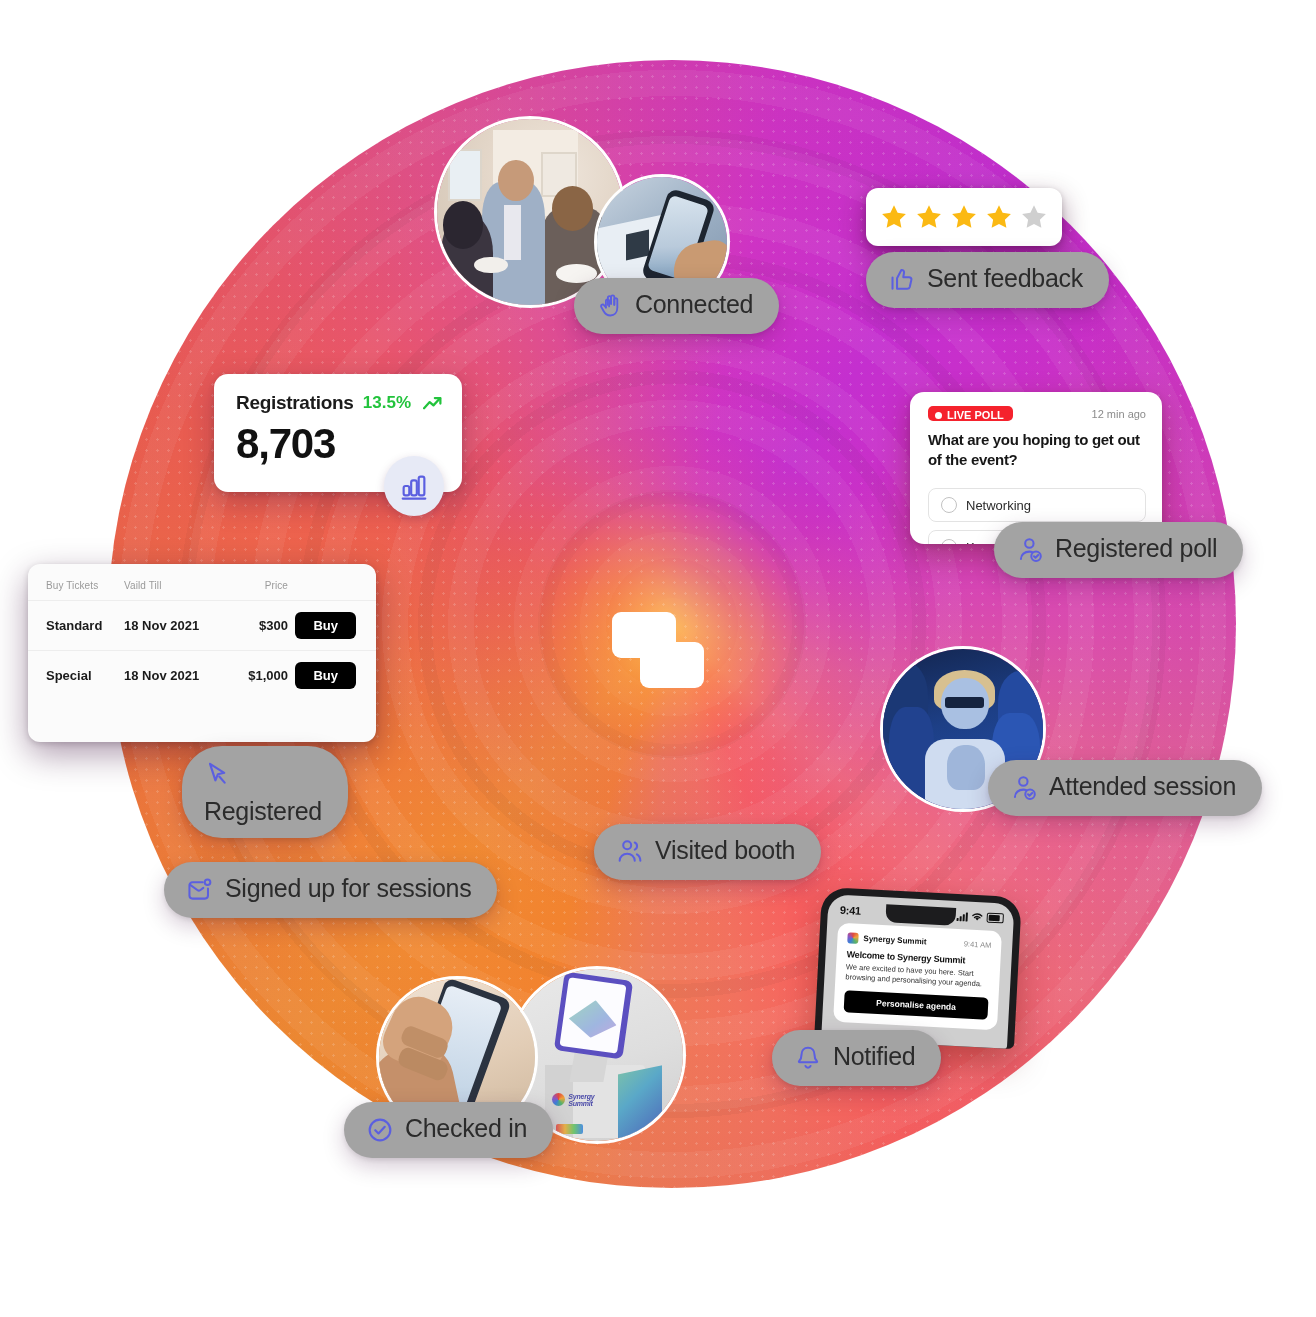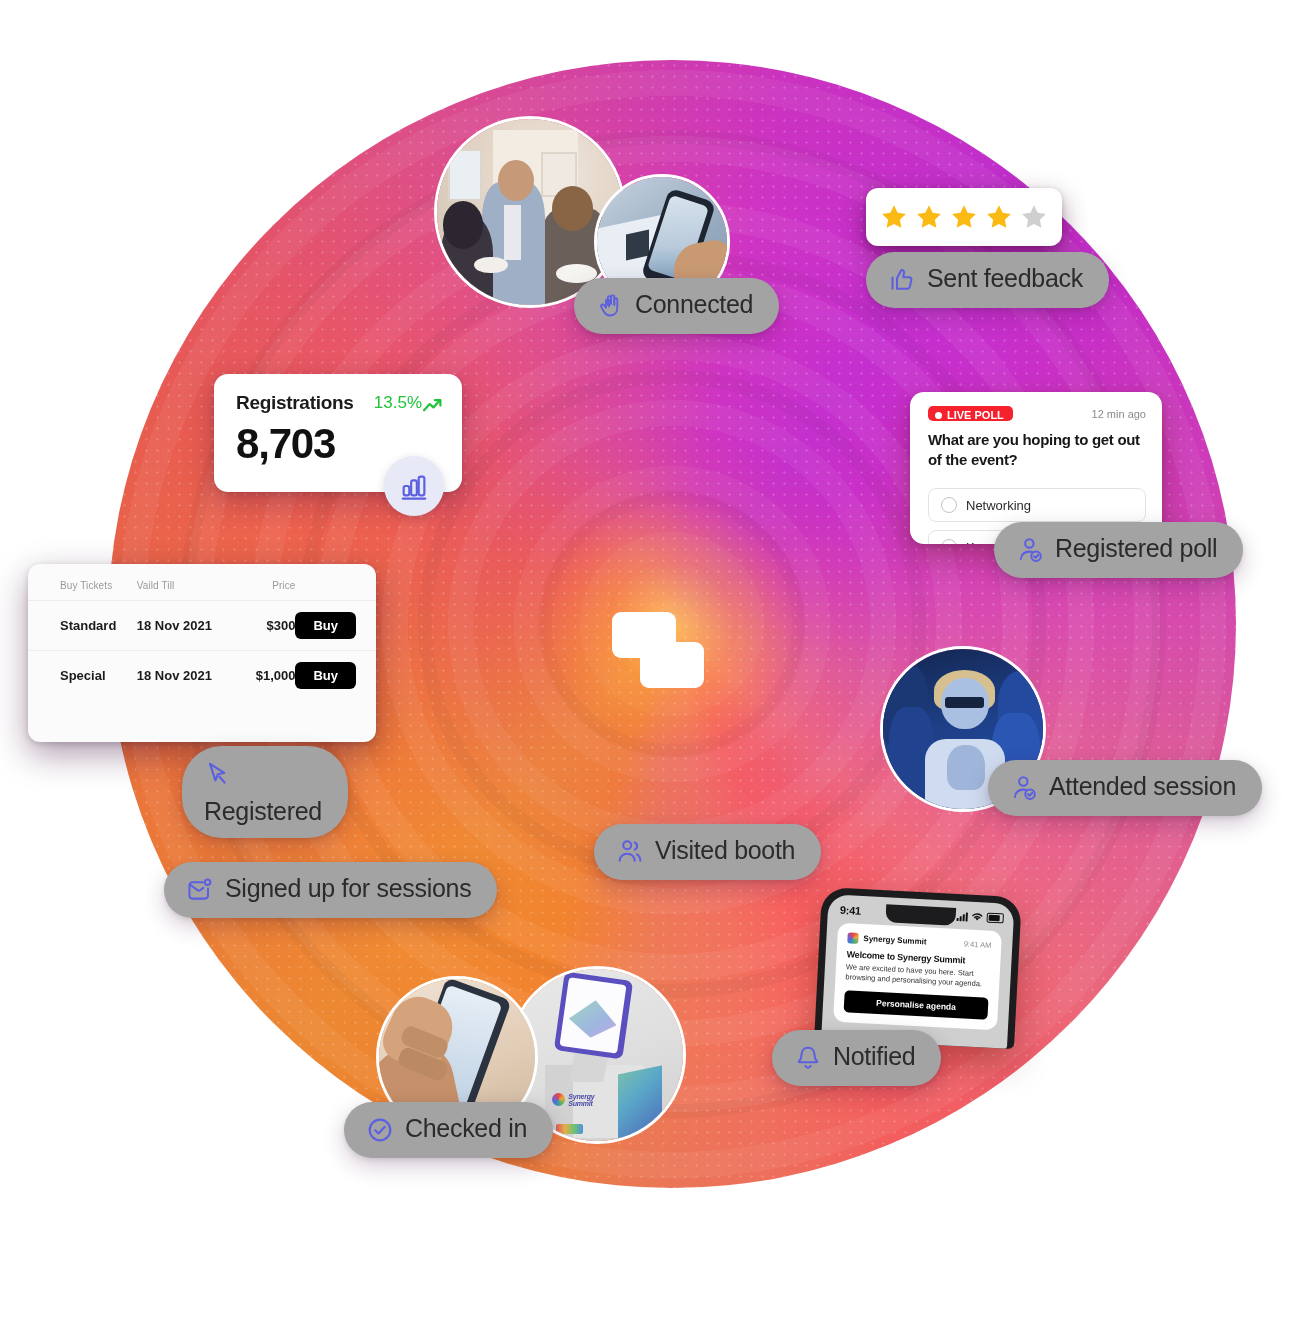--- a/index.html
+++ b/index.html
@@ -62,35 +62,35 @@
         box-shadow:0 8px 22px rgba(60,10,60,.22), 0 2px 5px rgba(0,0,0,.10);}
   .pill .ico{flex:0 0 auto;width:28px;height:28px;display:block;color:#5b5fe0;}
   .pill .ico svg{display:block;width:28px;height:28px;}
   .pill .lbl{font-size:25px;color:#2b2b2b;letter-spacing:-.3px;white-space:nowrap;line-height:1;}
 
   
   #registrations{left:214px;top:374px;width:248px;height:118px;border-radius:14px;}
   .reg-top{position:absolute;left:22px;top:18px;right:20px;display:flex;align-items:center;
            justify-content:space-between;}
   .reg-title{font-size:19px;font-weight:bold;color:#1b1b1b;letter-spacing:-.3px;}
-  .reg-delta{display:flex;align-items:flex-end;gap:1px;font-size:17px;font-weight:normal;color:#22c33c;}
+  .reg-delta{display:flex;align-items:center;gap:12px;font-size:17px;font-weight:bold;color:#22c33c;}
   .reg-num{position:absolute;left:22px;top:46px;font-size:42px;font-weight:bold;color:#111;letter-spacing:-1.2px;}
   .reg-badge{position:absolute;left:384px;top:456px;width:60px;height:60px;border-radius:50%;
              background:#e7eaf6;display:flex;align-items:center;justify-content:center;
              box-shadow:0 3px 10px rgba(60,10,60,.18);}
 
   
   #tickets{left:28px;top:564px;width:348px;height:178px;border-radius:12px;background:#fbfbfb;
            box-shadow:0 12px 34px rgba(50,0,50,.40), 0 2px 6px rgba(0,0,0,.16);}
   .tk-table{width:100%;border-collapse:collapse;}
   .tk-table th{font-size:10px;font-weight:normal;color:#9a9a9a;text-align:left;
                padding:16px 0 9px 0;letter-spacing:.1px;}
   .tk-table td{font-size:13px;font-weight:bold;color:#1b1b1b;padding:11px 0;
                border-top:1px solid #ededed;}
-  .tk-table th.c-name,.tk-table td.c-name{padding-left:32px;width:78px;}
+  .tk-table th.c-name,.tk-table td.c-name{padding-left:18px;width:78px;}
   .tk-table th.c-date,.tk-table td.c-date{width:100px;}
   .tk-table th.c-price,.tk-table td.c-price{text-align:right;width:64px;}
   .tk-table th.c-act,.tk-table td.c-act{text-align:right;padding-right:20px;}
   .buy-btn{display:inline-block;background:#000;color:#fff;font-size:13px;font-weight:bold;
            border-radius:6px;padding:7px 18px;line-height:1;}
 
   
   #stars{left:866px;top:188px;width:196px;height:58px;border-radius:12px;
          display:flex;align-items:center;justify-content:center;gap:5px;
          box-shadow:0 10px 26px rgba(60,0,40,.45), 0 2px 6px rgba(0,0,0,.18);}

